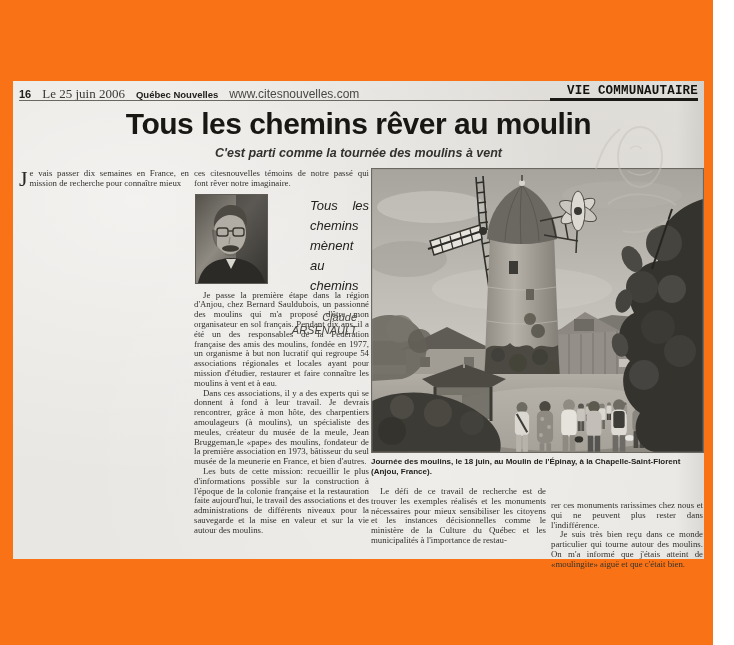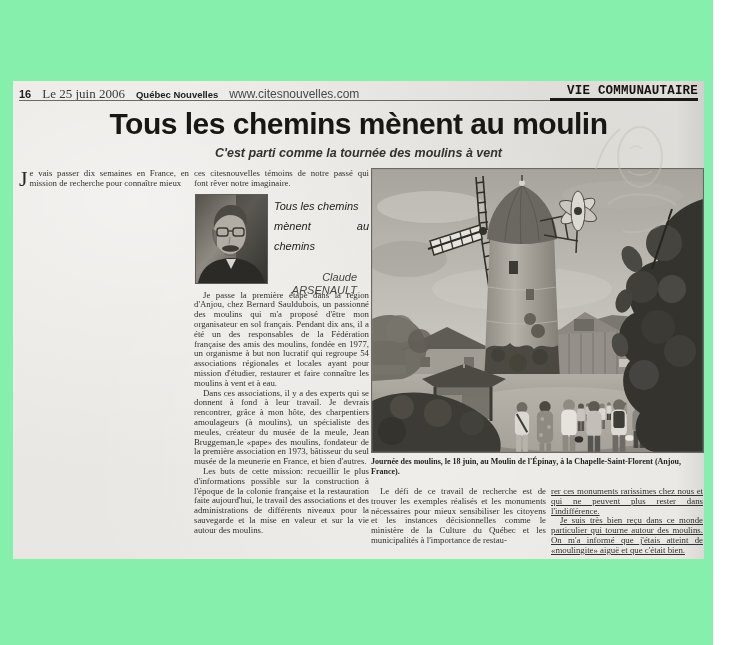--- a/index.html
+++ b/index.html
@@ -1,18 +1,18 @@
 <!DOCTYPE html>
 <html><head>
 <meta charset="utf-8">
 <style>
   html,body{margin:0;padding:0;}
   body{width:734px;height:645px;background:#ffffff;overflow:hidden;
        font-family:"Liberation Serif", serif;color:#2e2d2a;}
-  .canvas{position:relative;width:713px;height:645px;background:#86efac;}
+  .canvas{position:relative;width:713px;height:645px;background:#f97316;}
   .paper{position:absolute;left:13px;top:81px;width:691px;height:478px;
          background:
            radial-gradient(ellipse at 18% 25%, rgba(255,255,255,.45), transparent 55%),
            radial-gradient(ellipse at 85% 15%, rgba(120,115,105,.10), transparent 55%),
            radial-gradient(ellipse at 60% 80%, rgba(255,255,255,.25), transparent 60%),
            linear-gradient(to right, rgba(0,0,0,0) 96%, rgba(0,0,0,.07) 100%),
            #e9e7e3;}
   
   .masthead{position:absolute;left:6px;top:5px;right:6px;height:14px;
             font-family:"Liberation Sans",sans-serif;font-size:9px;color:#3a3834;}
@@ -38,31 +38,31 @@
   .indent{text-indent:9px;}
   
   .col1{position:absolute;left:6px;top:88px;width:170px;}
   .dropcap{float:left;font-size:22px;line-height:17px;padding:1px 2px 0 0;color:#2a2925;}
   
   .col2{position:absolute;left:181px;top:88px;width:175px;}
   .author-card{position:relative;margin:5px 0 6px 0;height:91px;}
   .author-photo{position:absolute;left:1px;top:0;width:71px;height:88px;border:1px solid #5f5c55;background:#8b8780;}
   .byline{position:absolute;left:80px;top:2px;right:0;
           font-family:"Liberation Sans",sans-serif;font-style:italic;}
-  .byline-title{font-size:11px;line-height:20px;color:#22211d;}
+  .byline-title{font-size:13px;line-height:20px;color:#22211d;margin-left:36px;}
   .byline-author{margin-top:15px;text-align:right;padding-right:12px;font-size:11px;line-height:13px;color:#47453f;}
   
   .photo-frame{position:absolute;left:358px;top:87px;width:331px;height:283px;border:1px solid #6b6862;background:#c2bfb9;overflow:hidden;}
   .photo-frame svg{display:block;}
   .caption{position:absolute;left:358px;top:376px;width:333px;
-           font-family:Liberation Serif, serif;font-weight:bold;font-size:8px;
+           font-family:Liberation Sans, sans-serif;font-weight:bold;font-size:8px;
            line-height:10px;color:#23221e;}
   
   .colA{position:absolute;left:358px;top:406px;width:175px;}
-  .colB{position:absolute;left:538px;top:406px;width:152px;text-decoration:underline;}
+  .colB{position:absolute;left:538px;top:420px;width:152px;}
   
   .ghost{position:absolute;left:565px;top:28px;width:125px;height:135px;opacity:.45;pointer-events:none;}
 </style>
 </head>
 <body>
 
 <div class="canvas">
   <div class="paper">
 
     <div class="masthead">
@@ -70,21 +70,21 @@
         <span class="mh-pagenum">16</span>
         <span class="mh-date">Le 25 juin 2006</span>
         <span class="mh-pub">Québec Nouvelles</span>
         <span class="mh-web">www.citesnouvelles.com</span>
       </div>
       <div class="mh-section">VIE COMMUNAUTAIRE</div>
     </div>
     <div class="thin-rule"></div>
     <div class="section-rule"></div>
 
-    <div class="headline">Tous les chemins mènent au moulin</div>
+    <div class="headline">Tous les chemins rêver au moulin</div>
     <div class="subhead">C'est parti comme la tournée des moulins à vent</div>
 
     <div class="col1 bodytext">
       <p><span class="dropcap">J</span><span>e vais passer dix semaines en France, en mission de recherche pour connaître mieux</span></p>
     </div>
 
     <div class="col2 bodytext">
       <p>ces citesnouvelles témoins de notre passé qui font rêver notre imaginaire.</p>
 
       <div class="author-card">

